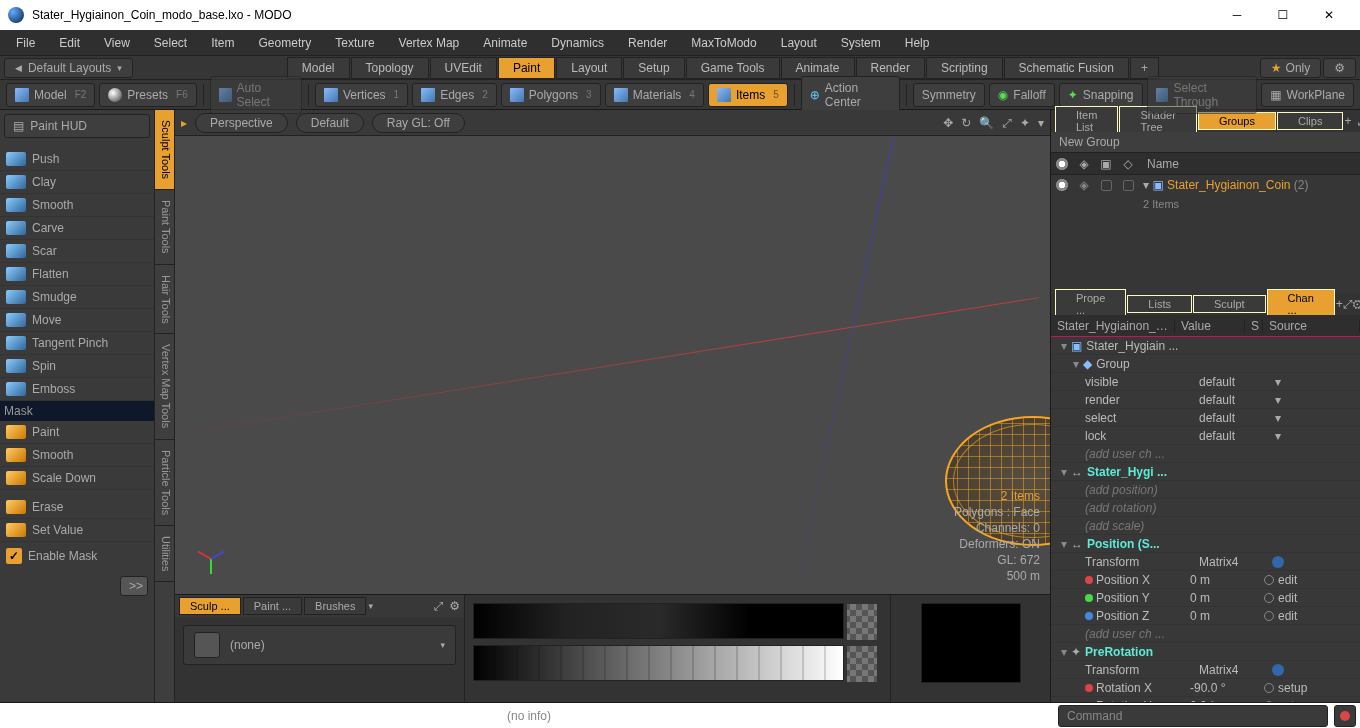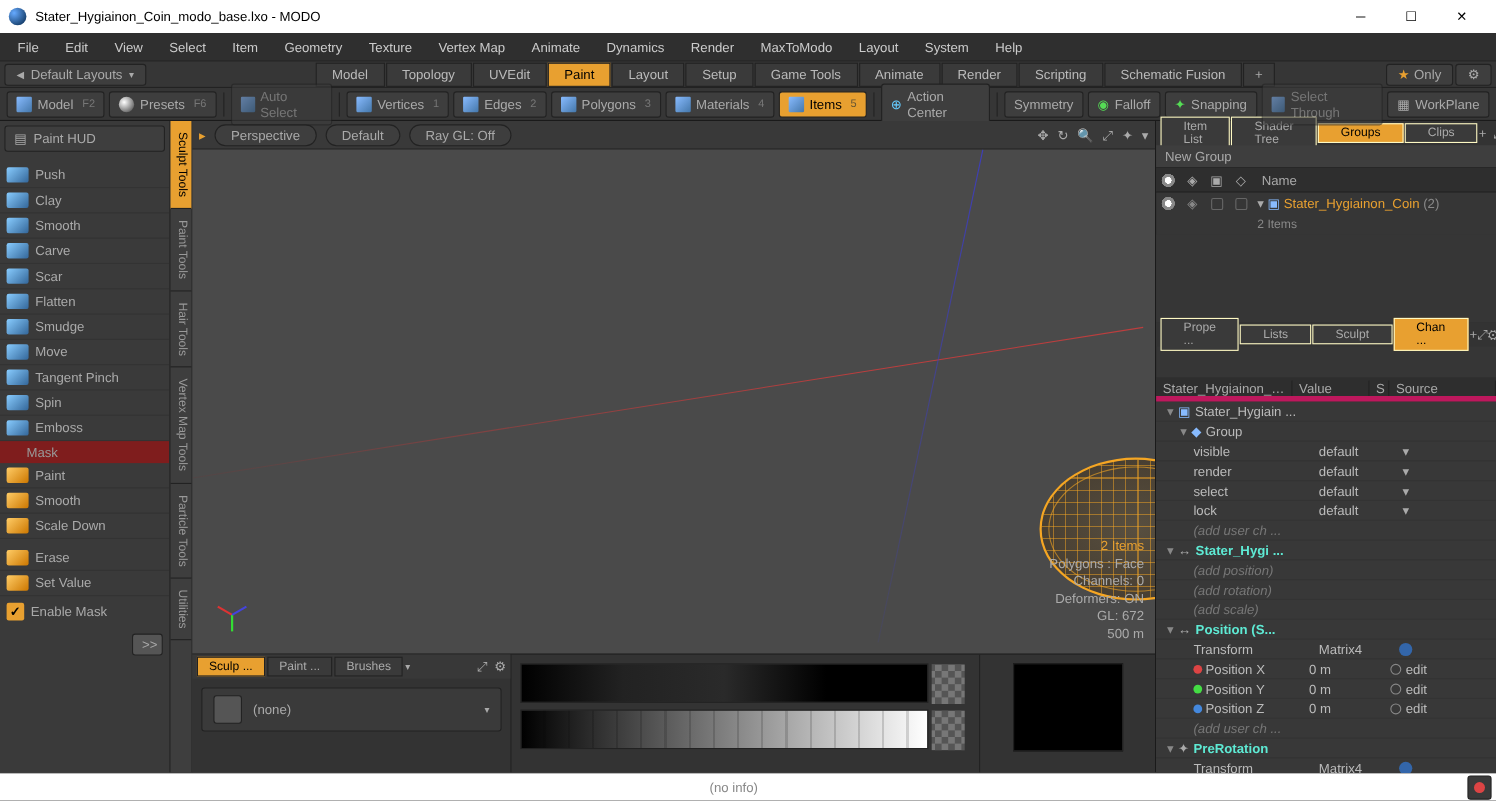--- a/index.html
+++ b/index.html
@@ -44,21 +44,21 @@
 
 .leftside { width:175px; background:#3a3a3a; border-right:1px solid #222; display:flex; }
 .toolcol { width:155px; overflow:hidden; }
 .vtabs { width:20px; background:#3e3e3e; border-left:1px solid #222; display:flex; flex-direction:column; }
 .vtab { writing-mode:vertical-rl; text-orientation:mixed; padding:10px 2px; text-align:center; border-bottom:1px solid #222; color:#999; font-size:11px; }
 .vtab.active { background:#e8a030; color:#000; }
 .sculpthud { padding:4px 8px; background:#3e3e3e; border:1px solid #222; border-radius:3px; margin:4px; display:flex; align-items:center; gap:6px; }
 .toolbtn { display:flex; align-items:center; gap:6px; padding:4px 6px; border-bottom:1px solid #333; }
 .toolbtn .ticon { width:20px; height:14px; background:linear-gradient(135deg,#8cf,#369); border-radius:2px; }
 .toolbtn.orange .ticon { background:linear-gradient(135deg,#fc6,#c70); }
-.sectionlabel { padding:3px 24px; color:#999; background:#7f1d1d; }
+.sectionlabel { padding:3px 4px; color:#999; background:#0f172a; }
 .enablerow { display:flex; align-items:center; gap:6px; padding:6px; }
 .checkbox { width:16px; height:16px; background:#e8a030; border-radius:2px; display:flex; align-items:center; justify-content:center; color:#000; font-weight:bold; }
 .fwdbtn { margin:6px 6px 6px auto; padding:2px 8px; background:#555; border:1px solid #222; border-radius:3px; width:28px; text-align:center; }
 
 
 .viewportcol { flex:1; display:flex; flex-direction:column; background:#3a3a3a; }
 .vpheader { height:26px; display:flex; align-items:center; padding:0 6px; gap:8px; background:#393939; border-bottom:1px solid #222; }
 .vpheader .drop { padding:2px 14px; background:#3e3e3e; border:1px solid #222; border-radius:10px; }
 .vpheader .right { margin-left:auto; display:flex; gap:8px; color:#ccc; }
 .viewport { flex:1; background:#4a4a4a; position:relative; overflow:hidden; }
@@ -108,21 +108,21 @@
 .eyeicon { width:14px; height:14px; border-radius:50%; background:radial-gradient(circle at 50% 50%,#fff 30%,#888 32%,#888 60%,transparent 62%); }
 .listrow { display:flex; align-items:center; padding:3px 0; }
 .listrow .iconcol { width:22px; display:flex; justify-content:center; }
 .listrow .sq { width:11px; height:11px; border:1px solid #666; border-radius:2px; }
 .listrow .content { flex:1; padding-left:4px; }
 .orangetext { color:#e8a030; }
 .itemcount { color:#888; font-size:11px; padding-left:22px; }
 .listspace { flex:0 0 80px; background:#363636; }
 
 .proptabs { height:22px; display:flex; align-items:center; background:#333; padding:0 4px; gap:1px; }
-.propheader { height:22px; display:flex; align-items:flex-end; background:#2e2e2e; border-bottom:5px solid #be185d; font-size:11px;margin-top:28px; }
+.propheader { height:22px; display:flex; align-items:center; background:#2e2e2e; border-bottom:1px solid #be185d; font-size:11px; }
 .propheader > div { border-right:1px solid #222; padding:0 6px; }
 .ph-name { width:124px; overflow:hidden; text-overflow:ellipsis; white-space:nowrap; }
 .ph-val { width:70px; }
 .ph-s { width:18px; text-align:center; }
 .ph-src { flex:1; }
 .proplist { flex:1; overflow-y:auto; background:#383838; }
 .prow { display:flex; align-items:center; height:18px; border-bottom:1px solid #333; font-size:11px; }
 .prow .indent0 { width:10px; }
 .prow .indent1 { width:22px; }
 .prow .indent2 { width:34px; }
@@ -665,16 +665,17 @@
           </span>
           <span class="psrc">setup</span>
         </div>
       </div>
   </div>
 
 </div>
 
 <div class="statusbar">
   <div class="info">(no info)</div>
+  <div class="cmdbox">Command</div>
   <div class="recbtn">
       <div class="recdot"></div>
     </div>
 </div>
 
 </body></html>

